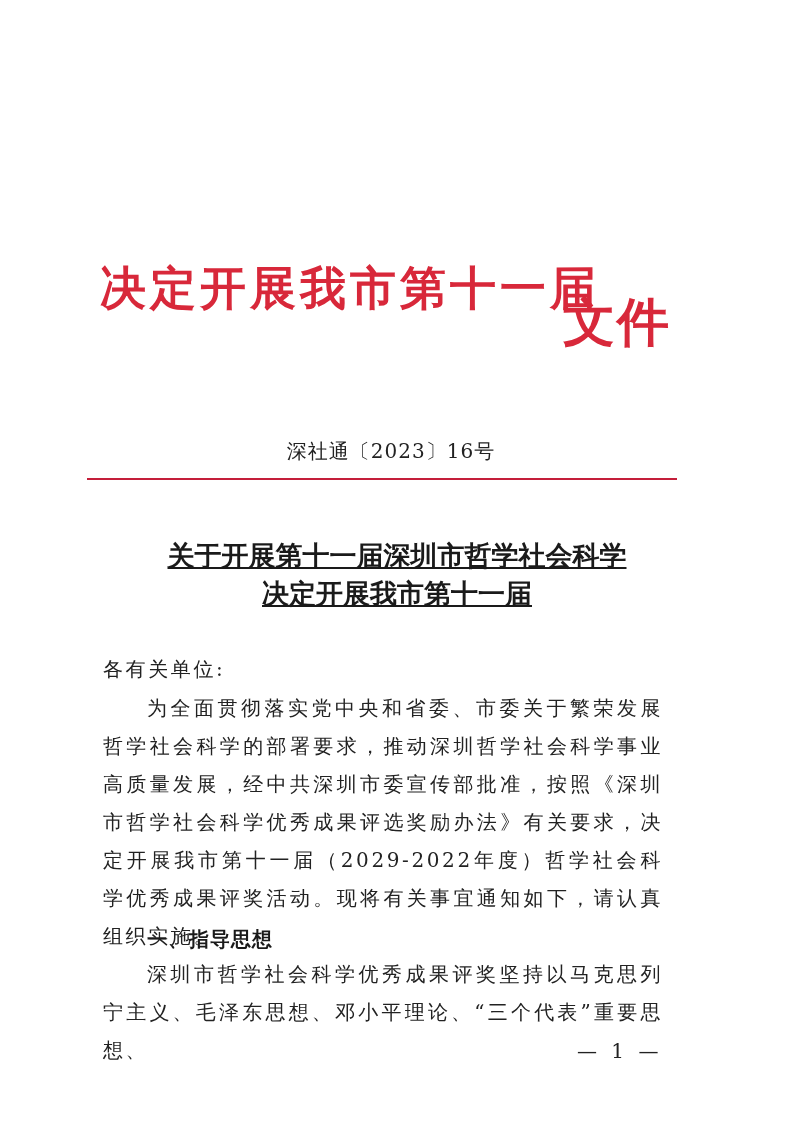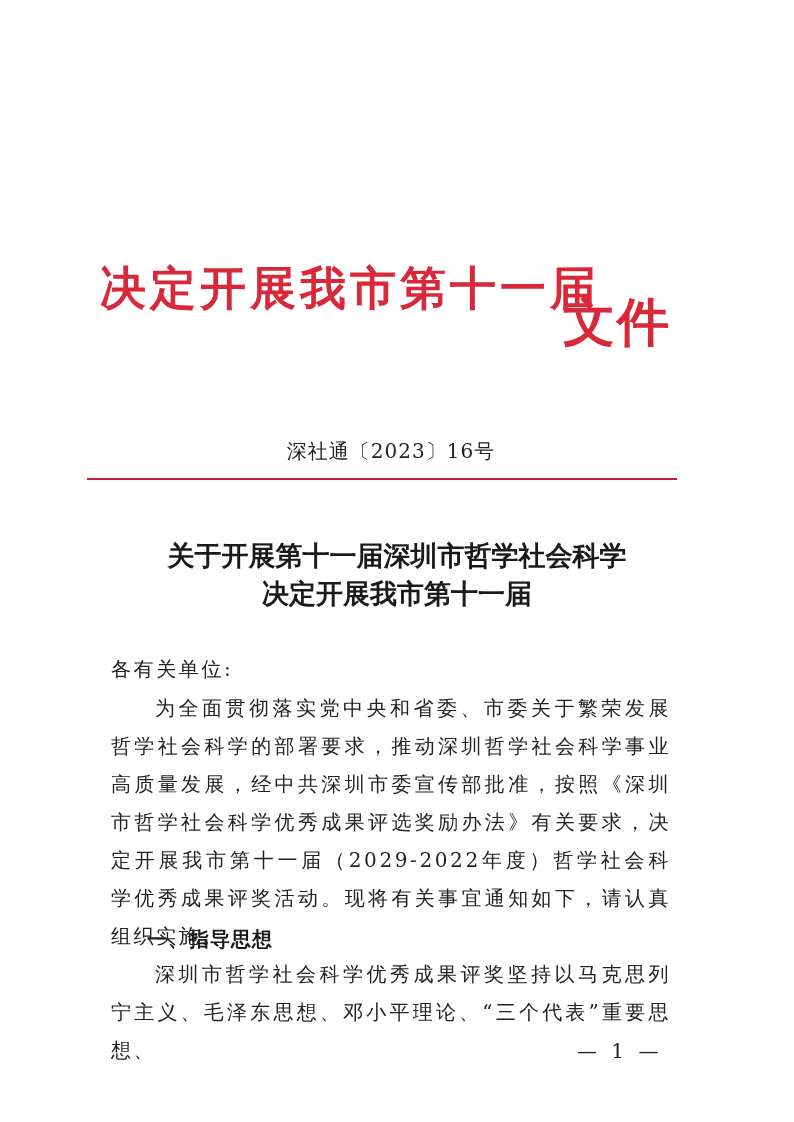--- a/index.html
+++ b/index.html
@@ -10,23 +10,23 @@
               font-weight: bold; color: #d8283a; font-size: 46px; letter-spacing: 4px; white-space: nowrap;
               line-height: 56px; }
   .org-line.l1 { top: 2px; }
   .org-line.l2 { top: 66px; letter-spacing: 2px; }
   .doc-word { position: absolute; left: 463px; top: 32px; font-family: "DejaVu Sans", "Liberation Sans", sans-serif;
               font-weight: bold; color: #d8283a; font-size: 52px; letter-spacing: 2px; white-space: nowrap; line-height: 64px; }
   .doc-number { position: absolute; left: 0; width: 782px; top: 438px; text-align: center;
                 font-size: 20px; color: #222; letter-spacing: 1px; }
   .red-rule { position: absolute; left: 87px; top: 478px; width: 590px; height: 2px; background: #c41e3a; }
   .notice-title { position: absolute; left: 0; width: 794px; top: 537px; text-align: center;
-                  font-weight: bold; font-size: 27px; line-height: 38px; color: #1a1a1a; }
+                  font-weight: bold; font-size: 27px; line-height: 38px; color: #1a1a1a; text-decoration: underline; }
   .body-text { position: absolute; left: 103px; width: 560px; font-size: 20px; line-height: 38px;
-               color: #222; letter-spacing: 2.6px; margin-left: 8px; }
+               color: #222; letter-spacing: 2.6px; }
   .salutation { top: 650px; }
   .para1 { top: 689px; text-indent: 44px; text-align: justify; }
   .section-heading { position: absolute; left: 147px; top: 926px; font-family: "DejaVu Sans", "Liberation Sans", sans-serif;
                      font-weight: bold; font-size: 20px; color: #1a1a1a; letter-spacing: 1px; }
   .para2 { top: 955px; text-indent: 44px; text-align: justify; }
   .page-number { position: absolute; left: 577px; top: 1039px; font-size: 20px; color: #222; letter-spacing: 4px; }
 </style>
 </head>
 <body>
 

